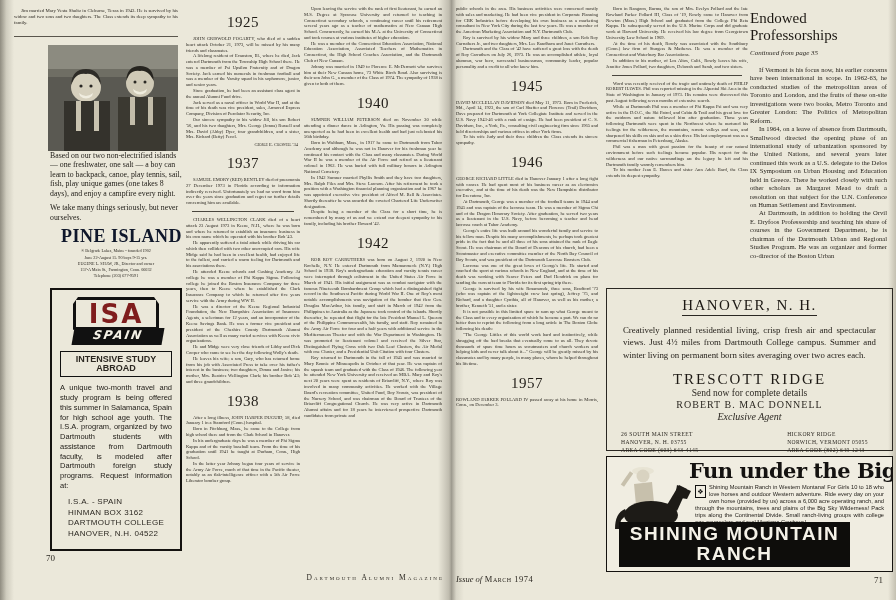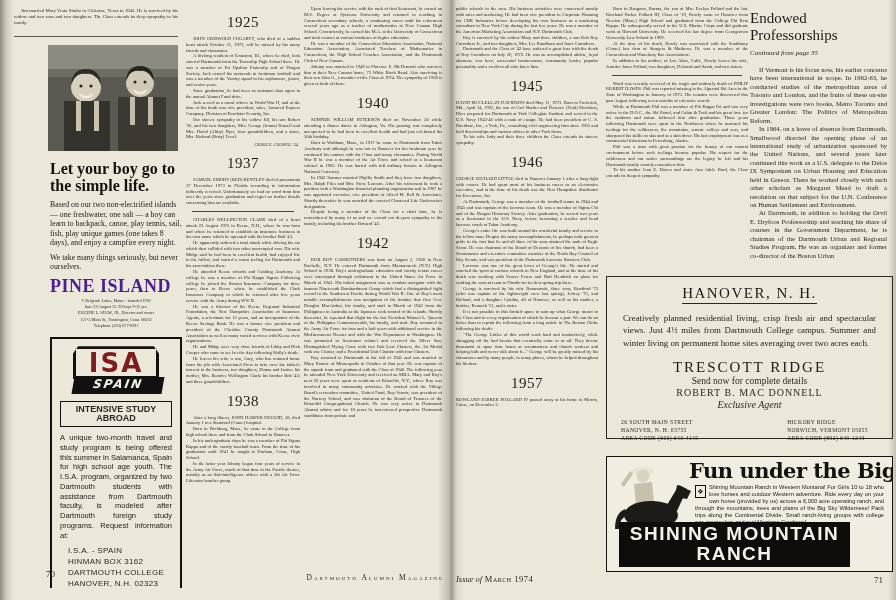--- a/index.html
+++ b/index.html
@@ -34,21 +34,21 @@
 
   .memorial { font-size:4.8px; line-height:1.3; text-align:justify; text-indent:7px; width:164px; }
   .rule-wide { height:1px; background:#5a564d; margin:9px 0 0; width:164px; }
 
   .photo-frame { margin:8px 0 0 34px; width:130px; height:106px; background:#55544e; }
   .photo-frame svg { display:block; }
 
   .ad-pine { margin-left:36px; width:132px; }
   .pine-head { font-weight:700; font-size:16px; line-height:1.08; margin:9px 0 6px; color:#14110d; }
   .pine-body { font-size:7.8px; line-height:1.22; margin-bottom:5px; color:#23201b; }
-  .pine-brand { font-weight:700; font-size:18px; line-height:1; letter-spacing:.5px; margin:3px 0 3px; color:#4c1d95; }
+  .pine-brand { font-weight:700; font-size:18px; line-height:1; letter-spacing:.5px; margin:3px 0 3px; color:#0f172a;text-align:right; }
   .pine-details div { font-size:4.2px; line-height:1.5; text-align:center; }
 
   .ad-isa { border:2px solid #14120f; margin:8px 0 0 36px; width:132px; padding:7px 8px 9px; }
   .isa-logo { width:86px; margin:0 auto; text-align:center; }
   .isa-word { font-family:"DejaVu Sans",sans-serif; font-weight:900; font-size:26px; line-height:1;
     letter-spacing:2px; border:3px solid #111; padding:1px 2px 0; display:block; color:#7f1d1d;
     clip-path:polygon(6% 0,94% 0,100% 22%,100% 100%,0 100%,0 22%); }
   .isa-banner { background:#111; color:#f4f1e6; font-family:"DejaVu Sans",sans-serif; font-style:italic;
     font-weight:900; font-size:12px; line-height:1.15; transform:skewX(-10deg); margin:-2px auto 0;
     width:90px; text-align:center; padding:1px 0 2px; letter-spacing:2px; }
@@ -57,21 +57,21 @@
   .isa-body { font-family:"Liberation Sans",sans-serif; font-size:7.5px; line-height:1.3;
     text-align:justify; color:#23201b; }
   .isa-addr { margin:6px 0 0 8px; }
   .isa-addr div { font-family:"Liberation Sans",sans-serif; font-size:8px; line-height:1.35; letter-spacing:.3px; }
 
   .endowed-col h2 { font-weight:400; font-size:15px; line-height:1.1; margin:4px 0 6px; color:#1d1914; }
   .endowed-cont { font-style:italic; font-size:7px; margin-bottom:9px; }
   .endowed-body p { margin:0; text-indent:9px; font-size:6.6px; line-height:1.28; text-align:justify; color:#28241e; }
   .endowed-body p:first-child { text-indent:9px; }
 
-  .ad-hanover { position:absolute; left:606px; top:276px; width:287px; height:163px;
+  .ad-hanover { position:absolute; left:606px; top:288px; width:287px; height:163px;
     border:1.6px solid #2a2722; text-align:center; }
   .hv-head { display:inline-block; font-size:15px; line-height:1; letter-spacing:1.5px;
     border-bottom:1px solid #2a2722; padding-bottom:2px; margin-top:9px; color:#1d1914; }
   .hv-body { font-size:8.8px; line-height:1.42; text-align:justify; margin:8px 16px 0; color:#26221c; }
   .hv-brand { font-size:15px; line-height:1; letter-spacing:2px; margin-top:11px; color:#1d1914; }
   .hv-sub { font-size:9.5px; line-height:1.35; }
   .hv-agent { font-size:10px; line-height:1; letter-spacing:1px; }
   .hv-agent-title { font-style:italic; font-size:10px; line-height:1.4; }
   .hv-addrs { display:flex; justify-content:space-between; text-align:left; margin:6px 24px 0 14px; }
   .hv-addrs .addr div { font-size:5.6px; line-height:1.45; letter-spacing:.4px; }
@@ -92,21 +92,21 @@
   .bs-brochure div { font-family:"Liberation Sans",sans-serif; font-size:6px; line-height:1.3; }
   .bs-brochure div:last-child { font-weight:700; }
   .bs-banner { position:absolute; left:12px; right:42px; bottom:4px; background:#0e0d0b;
     color:#f5f2e8; text-align:center; padding:2px 0 3px; }
   .bs-banner .l1 { font-family:"Liberation Sans",sans-serif; font-weight:900; font-size:19px;
     line-height:1.05; letter-spacing:1.5px; }
   .bs-banner .l2 { font-family:"Liberation Sans",sans-serif; font-weight:900; font-size:10px;
     line-height:1.15; letter-spacing:1.5px; }
 
   .folio { position:absolute; font-size:9px; color:#2c2822; }
-  .folio-left { left:46px; top:569px; }
+  .folio-left { left:46px; top:553px; }
   .folio-right { left:874px; top:575px; }
   .magtitle { position:absolute; left:240px; top:573px; width:204px; text-align:right;
     font-size:7.5px; letter-spacing:2px; font-variant:small-caps; color:#2c2822; }
   .issue-line { position:absolute; left:456px; top:574px; font-size:8.5px; color:#2c2822; }
   .issue-line .it { font-style:italic;text-align:center; }
   .issue-line .sc { font-variant:small-caps; letter-spacing:.5px; }
 </style>
 </head>
 <body>
 
@@ -136,21 +136,20 @@
         <circle cx="87" cy="37" r="1.5" fill="#2b2925"></circle>
           <circle cx="97" cy="37" r="1.5" fill="#2b2925"></circle>
         <path d="M85 44 Q92 50 99 44 L98 47 Q92 52 86 47 Z" fill="#efecdd"></path>
         <rect x="70" y="52" width="48" height="54" fill="#3b3931"></rect>
         <rect x="82" y="52" width="5" height="28" fill="#c2bca9"></rect>
         <rect x="100" y="52" width="5" height="28" fill="#c2bca9"></rect>
       </svg>
     </div>
 
     <div class="ad-pine">
-      <div class="pine-head">Let your boy go to the simple life.</div>
       <div class="pine-body">Based on our two non-electrified islands — one freshwater, one salt — a boy can learn to backpack, canoe, play tennis, sail, fish, play unique games (one takes 8 days), and enjoy a campfire every night.</div>
       <div class="pine-body">We take many things seriously, but never ourselves.</div>
       <div class="pine-brand">PINE ISLAND</div>
       <div class="pine-details">
           <div>® Belgrade Lakes, Maine - founded 1902</div>
           <div>June 22-August 15. 90 boys 9-15 yrs.</div>
           <div>EUGENE L. SHAW, JR., Director and owner</div>
           <div>157-A Main St., Farmington, Conn. 06032</div>
           <div>Telephone (203) 677-9591</div>
         </div>
@@ -160,21 +159,21 @@
       <div class="isa-logo">
         <span class="isa-word">ISA</span>
         <div class="isa-banner">SPAIN</div>
       </div>
       <div class="isa-heading">INTENSIVE STUDY ABROAD</div>
       <div class="isa-body">A unique two-month travel and study program is being offered this summer in Salamanca, Spain for high school age youth. The I.S.A. program, organized by two Dartmouth students with assistance from Dartmouth faculty, is modeled after Dartmouth foreign study programs. Request information at:</div>
       <div class="isa-addr">
           <div>I.S.A. - SPAIN</div>
           <div>HINMAN BOX 3162</div>
           <div>DARTMOUTH COLLEGE</div>
-          <div>HANOVER, N.H. 02323</div>
+          <div>HANOVER, N.H. 04522</div>
         </div>
     </div>
 
   </div>
 
   <div class="col col2 obit">
     <h3 class="yr">1925</h3>
     <div>
         <p>JOHN GRISWOLD FOGARTY, who died of a sudden heart attack October 21, 1973, will be missed by his many friends and classmates.</p>
         <p>A lifelong resident of Evanston, Ill., where he died, Jack entered Dartmouth from the Township High School there. He was a member of Psi Upsilon Fraternity and of Dragon Society. Jack earned his numerals in freshman football and was a member of the Varsity squad in his sophomore, junior, and senior years.</p>
@@ -277,21 +276,21 @@
     <div class="endowed-cont">Continued from page 35</div>
     <div class="endowed-body">
         <p>If Vermont is his focus now, his earlier concerns have been international in scope. In 1962-63, he conducted studies of the metropolitan areas of Toronto and London, and the fruits of these on-site investigations were two books, Metro Toronto and Greater London: The Politics of Metropolitan Reform.</p>
         <p>In 1964, on a leave of absence from Dartmouth, Smallwood directed the opening phase of an international study of urbanization sponsored by the United Nations, and several years later continued this work as a U.S. delegate to the Delos IX Symposium on Urban Housing and Education held in Greece. There he worked closely with such other scholars as Margaret Mead to draft a resolution on that subject for the U.N. Conference on Human Settlement and Environment.</p>
         <p>At Dartmouth, in addition to holding the Orvil E. Dryfoos Professorship and teaching his share of courses in the Government Department, he is chairman of the Dartmouth Urban and Regional Studies Program. He was an organizer and former co-director of the Boston Urban</p>
       </div>
   </div>
 
   <div class="ad-hanover">
     <div><span class="hv-head">HANOVER, N. H.</span></div>
-    <div class="hv-body">Creatively planned residential living, crisp fresh air and spectacular views. Just 4½ miles from Dartmouth College campus. Summer and winter living on permanent home sites averaging over two acres each.</div>
+    <div class="hv-body">Creatively planned residential living, crisp fresh air and spectacular views. Just 4½ miles from Dartmouth College campus. Summer and winter living on permanent born sites averaging over two acres each.</div>
     <div class="hv-brand">TRESCOTT RIDGE</div>
     <div class="hv-sub">Send now for complete details</div>
     <div class="hv-agent">ROBERT B. MAC DONNELL</div>
     <div class="hv-agent-title">Exclusive Agent</div>
     <div class="hv-addrs">
       <div class="addr">
           <div>26 SOUTH MAIN STREET</div>
           <div>HANOVER, N. H. 03755</div>
           <div>AREA CODE (603) 643-4145</div>
         </div>

